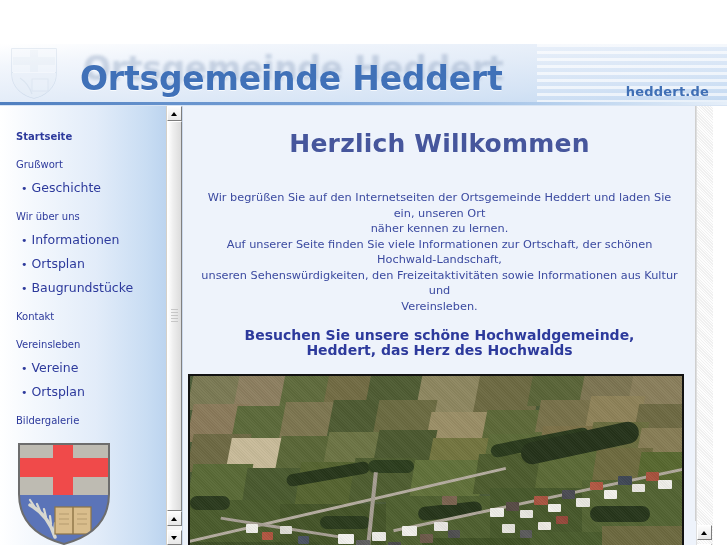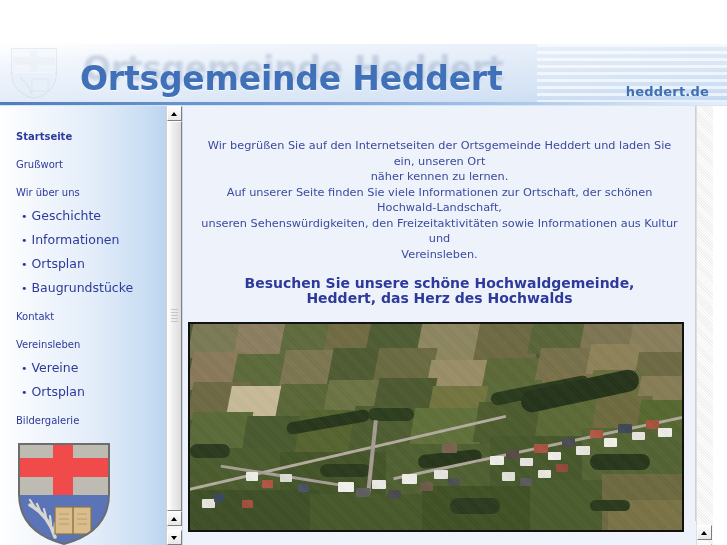--- a/index.html
+++ b/index.html
@@ -318,25 +318,25 @@
 
     <div id="nav-col">
       <div id="nav-inner">
 
         <div class="nav-item top active">
           <span>Startseite</span>
         </div>
         <div class="nav-item gap">
           <span>Grußwort</span>
         </div>
+        <div class="nav-item sub">
+          <span class="bullet">•</span><span>Geschichte</span>
+        </div>
         <div class="nav-item gap">
           <span>Wir über uns</span>
-        </div>
-        <div class="nav-item sub">
-          <span class="bullet">•</span><span>Geschichte</span>
         </div>
         <div class="nav-item sub">
           <span class="bullet">•</span><span>Informationen</span>
         </div>
         <div class="nav-item sub">
           <span class="bullet">•</span><span>Ortsplan</span>
         </div>
         <div class="nav-item sub">
           <span class="bullet">•</span><span>Baugrundstücke</span>
         </div>
@@ -402,20 +402,21 @@
           <i></i>
         </div>
       <div class="sb-btn down" style="top:424px;">
           <i></i>
         </div>
     </div>
 
     <div id="content-col">
       <div id="content-inner">
 
+        <h1 id="welcome-title">Herzlich Willkommen</h1>
 
         <div id="intro-block">
           <div>Wir begrüßen Sie auf den Internetseiten der Ortsgemeinde Heddert und laden Sie ein, unseren Ort</div>
           <div>näher kennen zu lernen.</div>
           <div>Auf unserer Seite finden Sie viele Informationen zur Ortschaft, der schönen Hochwald-Landschaft,</div>
           <div>unseren Sehenswürdigkeiten, den Freizeitaktivitäten sowie Informationen aus Kultur und</div>
           <div>Vereinsleben.</div>
         </div>
 
         <div id="tagline">

